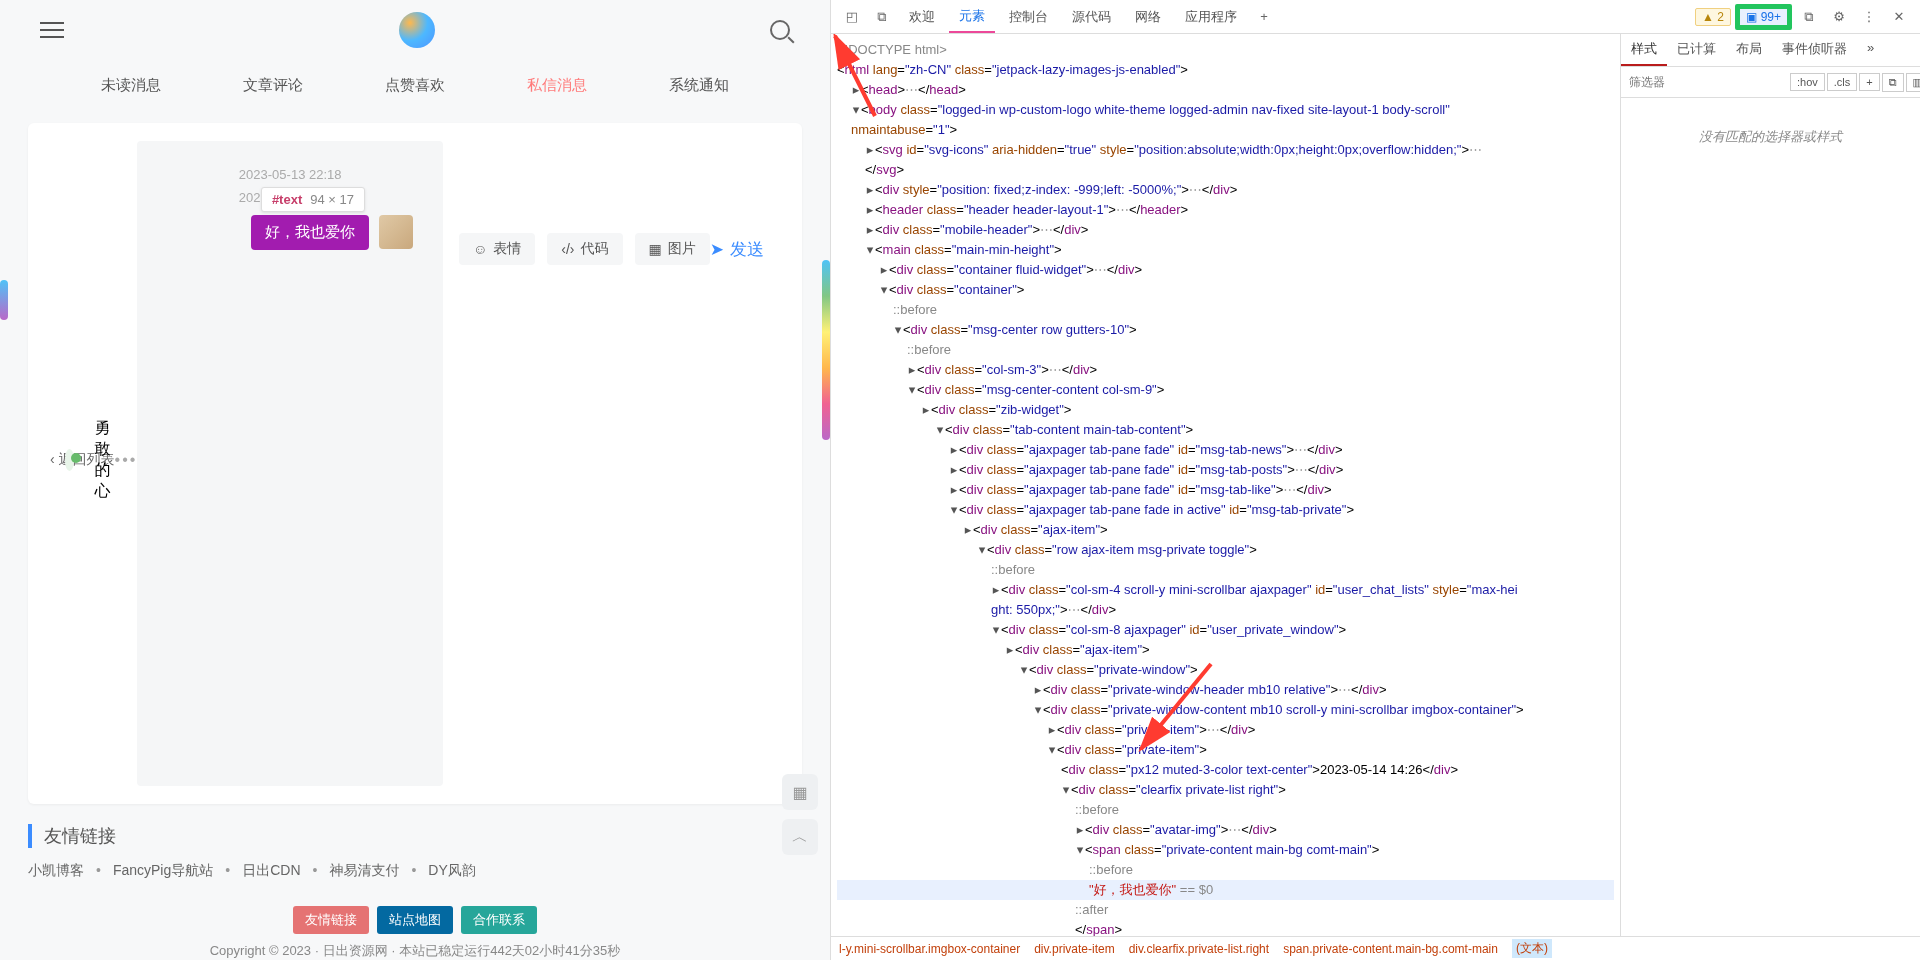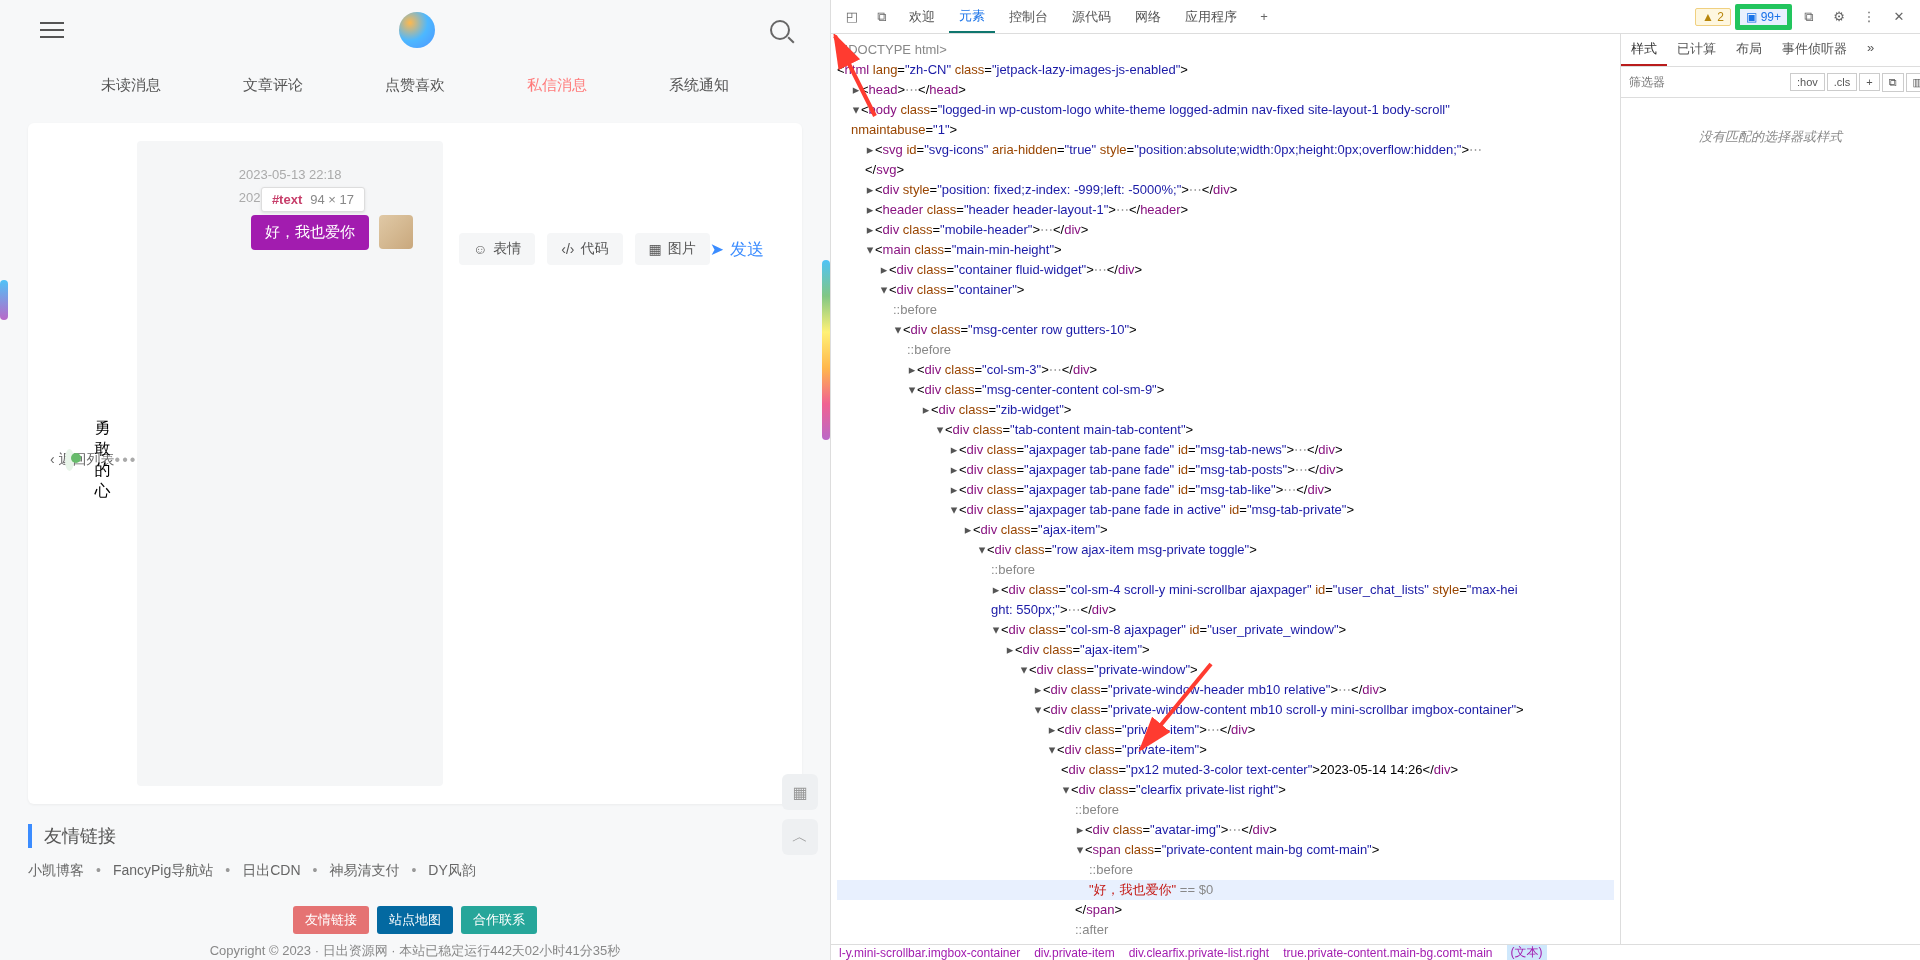--- a/index.html
+++ b/index.html
@@ -52,36 +52,36 @@
 .ft-r{background:#e57373}.ft-b{background:#0369a1}.ft-g{background:#26a69a}
 .copy{color:#888;font-size:13px}
 .side-btn{position:absolute;right:12px;width:36px;height:36px;background:#eef0f2;border-radius:6px;display:flex;align-items:center;justify-content:center;color:#999;cursor:pointer}
 .rainbow{position:absolute;right:0;top:260px;width:8px;height:180px;border-radius:4px;background:linear-gradient(180deg,#4fc3f7,#81c784,#fff176,#ffb74d,#f06292,#ba68c8)}
 .rainbow2{position:absolute;left:0;top:280px;width:8px;height:40px;border-radius:4px;background:linear-gradient(180deg,#4fc3f7,#ba68c8)}
 
 .right{flex:1;display:flex;flex-direction:column;border-left:1px solid #ddd;font-size:13px}
 .dt-top{height:34px;display:flex;align-items:center;border-bottom:1px solid #ddd;padding:0 8px;gap:4px}
 .dt-ico{width:26px;height:26px;display:flex;align-items:center;justify-content:center;cursor:pointer;color:#666;border-radius:2px}
 .dt-tab{padding:6px 10px;font-size:13px;color:#555;cursor:pointer}
-.dt-tab.active{color:#1a73e8;border-bottom:2px solid #0f766e}
+.dt-tab.active{color:#1a73e8;border-bottom:2px solid #ec4899}
 .dt-right{margin-left:auto;display:flex;align-items:center;gap:4px}
 .badge{padding:1px 6px;border-radius:2px;font-size:12px}
 .badge.w{background:#fef7e0;color:#b8860b;border:1px solid #f0d080}
 .badge.b{background:#e8f0fe;color:#1a73e8;border:5px solid #22c55e}
 .dt-body{flex:1;display:flex;min-height:0}
 .dom{flex:1;overflow:auto;padding:6px;font-family:Consolas,monospace;font-size:13px;line-height:20px;position:relative}
 .styles{width:300px;border-left:1px solid #ddd;display:flex;flex-direction:column}
 .st-tabs{display:flex;border-bottom:1px solid #ddd;font-size:13px}
 .st-tab{padding:6px 10px;cursor:pointer;color:#555}
 .st-tab.active{border-bottom:2px solid #b91c1c;color:#333}
 .st-filter{display:flex;align-items:center;border-bottom:1px solid #ddd;padding:4px}
 .st-filter input{flex:1;border:none;padding:4px;font-size:12px;outline:none}
 .st-fbtn{padding:2px 6px;border:1px solid #ccc;font-size:11px;margin-left:2px;cursor:pointer;color:#555}
 .st-empty{text-align:center;color:#888;padding:30px 10px;font-style:italic;font-size:13px}
-.crumbs{height:16px;border-top:1px solid #ddd;display:flex;align-items:center;padding:0 8px;font-size:12px;color:#a21caf;gap:14px;overflow:hidden}
+.crumbs{height:24px;border-top:1px solid #ddd;display:flex;align-items:center;padding:0 8px;font-size:12px;color:#c2410c;gap:14px;overflow:hidden}
 .crumbs span{white-space:nowrap;cursor:pointer}
 .crumbs .sel{background:#cfe8fc;padding:1px 4px}
 
 .n{white-space:nowrap}
 .tg{color:#881280}
 .at{color:#994500}
 .av{color:#1a1aa6}
 .ps{color:#888}
 .tk{cursor:pointer;color:#555;display:inline-block;width:10px;text-align:center}
 .ell{color:#888}
@@ -250,22 +250,22 @@
       <div class="n i14"><span class="tk">▾</span>&lt;<span class="tg">div</span> <span class="at">class</span>=<span class="av">"private-window-content mb10 scroll-y mini-scrollbar imgbox-container"</span>&gt;</div>
       <div class="n i15"><span class="tk">▸</span>&lt;<span class="tg">div</span> <span class="at">class</span>=<span class="av">"private-item"</span>&gt;<span class="ell">⋯</span>&lt;/<span class="tg">div</span>&gt;</div>
       <div class="n i15"><span class="tk">▾</span>&lt;<span class="tg">div</span> <span class="at">class</span>=<span class="av">"private-item"</span>&gt;</div>
       <div class="n i16">&lt;<span class="tg">div</span> <span class="at">class</span>=<span class="av">"px12 muted-3-color text-center"</span>&gt;<span>2023-05-14 14:26</span>&lt;/<span class="tg">div</span>&gt;</div>
       <div class="n i16"><span class="tk">▾</span>&lt;<span class="tg">div</span> <span class="at">class</span>=<span class="av">"clearfix private-list  right"</span>&gt;</div>
       <div class="n" style="padding-left:238px"><span class="ps">::before</span></div>
       <div class="n" style="padding-left:238px"><span class="tk">▸</span>&lt;<span class="tg">div</span> <span class="at">class</span>=<span class="av">"avatar-img"</span>&gt;<span class="ell">⋯</span>&lt;/<span class="tg">div</span>&gt;</div>
       <div class="n" style="padding-left:238px"><span class="tk">▾</span>&lt;<span class="tg">span</span> <span class="at">class</span>=<span class="av">"private-content main-bg comt-main"</span>&gt;</div>
       <div class="n" style="padding-left:252px"><span class="ps">::before</span></div>
       <div class="n hl-line" style="padding-left:252px"><span class="str">"好，我也爱你"</span> <span class="eq">== $0</span></div>
+      <div class="n" style="padding-left:238px"><span class="ps">::after</span></div>
       <div class="n" style="padding-left:238px">&lt;/<span class="tg">span</span>&gt;</div>
-      <div class="n" style="padding-left:238px"><span class="ps">::after</span></div>
 
       <svg class="arrow-red" style="position:absolute;left:300px;top:625px" width="90" height="100">
         <defs>
             <marker id="ah3" markerWidth="10" markerHeight="10" refX="8" refY="3" orient="auto">
               <path d="M0,0 L0,6 L9,3 z" fill="#ff3b30"></path>
             </marker>
           </defs>
         <line x1="80" y1="5" x2="10" y2="90" stroke="#ff3b30" stroke-width="4" marker-end="url(#ah3)"></line>
       </svg>
     </div>
@@ -287,16 +287,16 @@
         <span class="st-fbtn">▥</span>
       </div>
       <div class="st-empty">没有匹配的选择器或样式</div>
     </div>
   </div>
 
   <div class="crumbs">
     <span>l-y.mini-scrollbar.imgbox-container</span>
     <span>div.private-item</span>
     <span>div.clearfix.private-list.right</span>
-    <span>true.private-content.main-bg.comt-main</span>
+    <span>span.private-content.main-bg.comt-main</span>
     <span class="sel">(文本)</span>
   </div>
 </div>
 
 </body></html>

